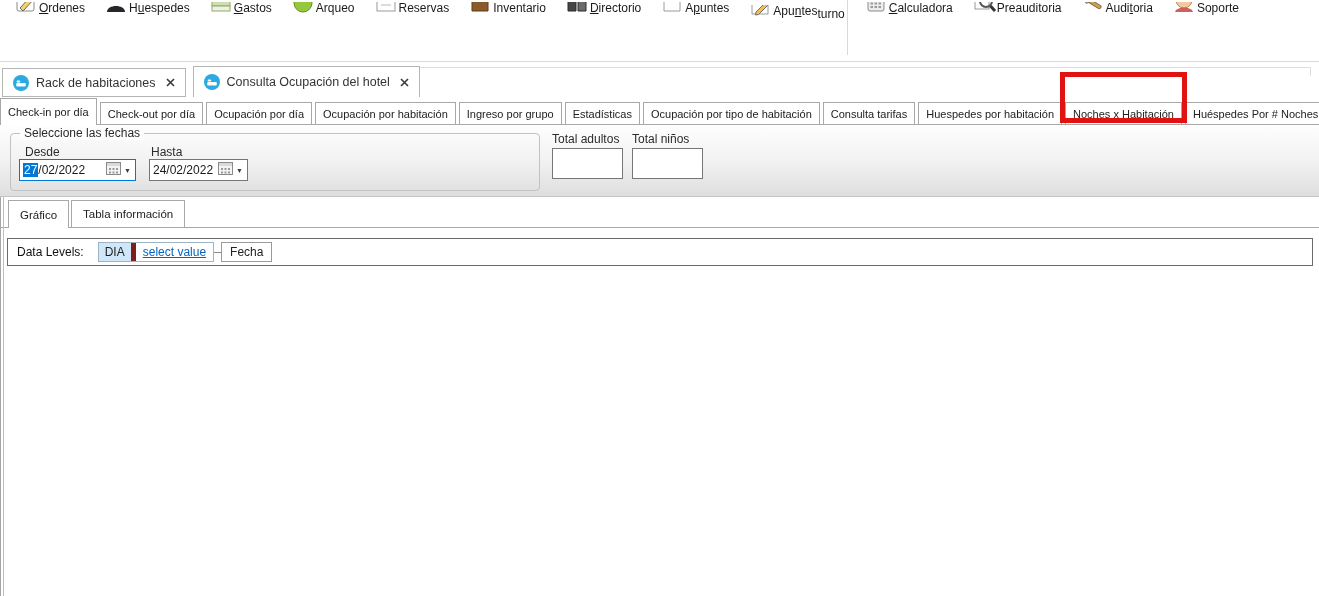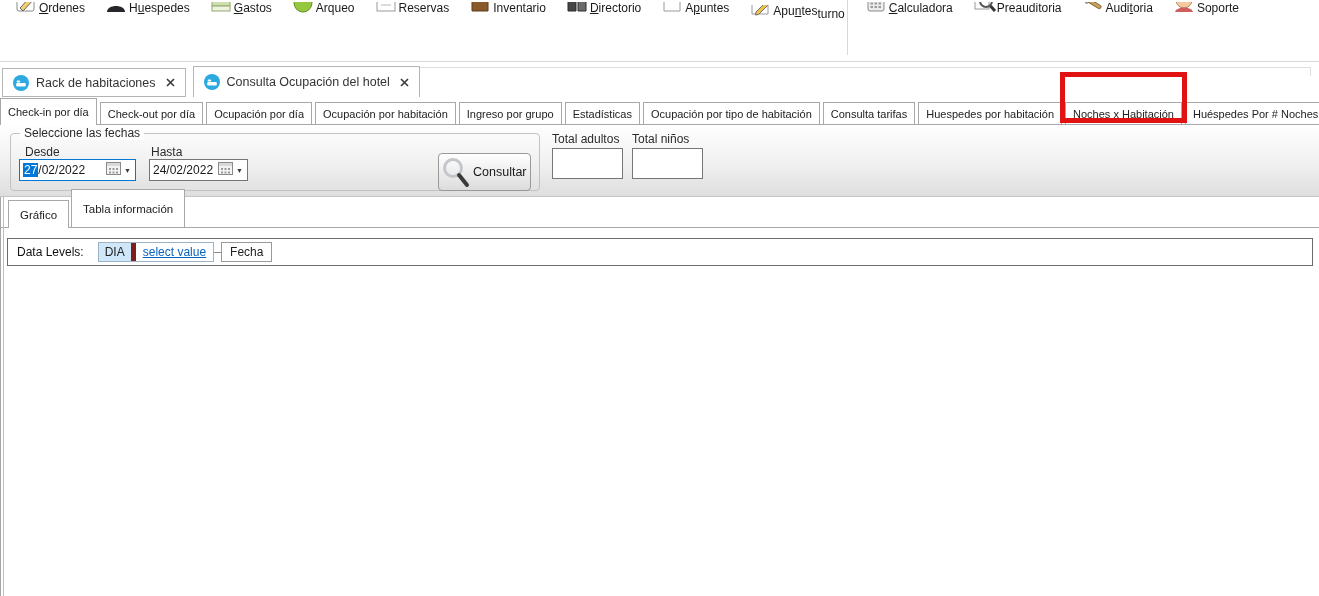--- a/index.html
+++ b/index.html
@@ -53,21 +53,21 @@
                  border-radius:4px;background:linear-gradient(#ffffff,#dcdcdc);display:flex;
                  align-items:center;justify-content:flex-start;font-size:12.5px;color:#1a1a1a;
                  box-sizing:border-box;padding:0 6px 0 2px;gap:2px;}
   .tot-box{position:absolute;top:22px;width:71px;height:31px;background:#fff;border:1px solid #767676;
            box-sizing:border-box;font-size:12px;padding:2px 4px;}
 
   
   .vtab-line{position:absolute;top:227px;left:0;width:1319px;height:1px;background:#a8a8a8;}
   .v-tabs{position:absolute;top:200px;left:8px;display:flex;align-items:flex-end;height:28px;}
   .v-tab{border:1px solid #a8a8a8;background:#fff;font-size:11.5px;color:#222;padding:0 11px;
-         display:flex;align-items:center;box-sizing:border-box;height:39px;margin-right:2px;white-space:nowrap;}
+         display:flex;align-items:center;box-sizing:border-box;height:28px;margin-right:2px;white-space:nowrap;}
   .v-tab.active{height:28px;border-bottom:none;z-index:2;}
 
   .panel-edge1{position:absolute;left:0;top:197px;width:1px;height:399px;background:#a6a6a6;}
   .panel-edge2{position:absolute;left:3px;top:197px;width:1px;height:399px;background:#bdbdbd;}
 
   
   .dl-box{position:absolute;left:7px;top:238px;width:1306px;height:28px;border:1px solid #6b6b6b;
           box-sizing:border-box;display:flex;align-items:center;background:#fff;}
   .dl-label{margin-left:9px;font-size:12px;color:#111;}
   .dl-group{margin-left:14px;border:1px solid #9cb4c6;display:flex;align-items:stretch;background:#fff;}
@@ -338,29 +338,20 @@
                   <rect x="10" y="6" width="2" height="2"></rect>
                   <rect x="3" y="9.5" width="2" height="2"></rect>
                   <rect x="6.5" y="9.5" width="2" height="2"></rect>
                   <rect x="10" y="9.5" width="2" height="2"></rect>
                 </g>
               </svg>
           </span>
           <span class="arrow">▼</span>
         </span>
       </div>
-      <div class="btn-consultar">
-        <span style="display:flex;">
-          <svg width="30" height="32" viewBox="0 0 30 32">
-              <circle cx="12" cy="12" r="8.5" fill="none" stroke="#c3c7cc" stroke-width="3"></circle>
-              <line x1="18" y1="19" x2="26" y2="29" stroke="#3a3a3a" stroke-width="4" stroke-linecap="round"></line>
-            </svg>
-        </span>
-        <span>Consultar</span>
-      </div>
     </div>
     <span class="fld-label" style="left:552px;top:6px;">Total adultos</span>
     <div class="tot-box" style="left:552px;"></div>
     <span class="fld-label" style="left:632px;top:6px;">Total niños</span>
     <div class="tot-box" style="left:632px;"></div>
   </div>
 
   <div class="vtab-line"></div>
   <div class="v-tabs" id="view-tabs">
       <div class="v-tab active">

